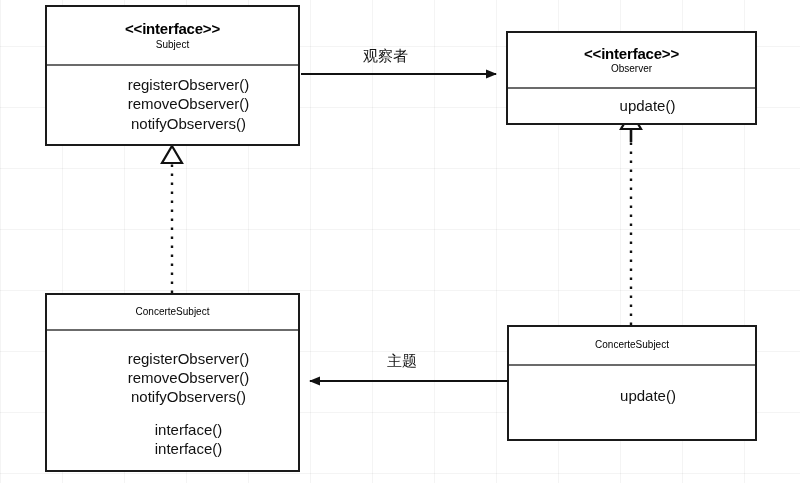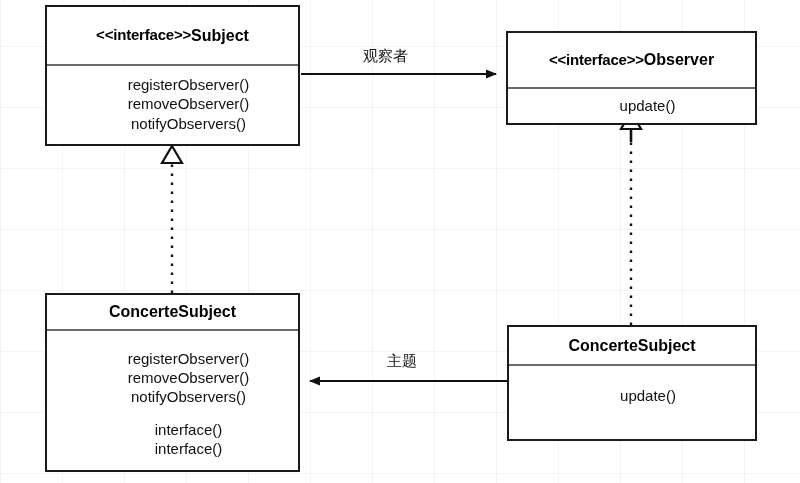--- a/index.html
+++ b/index.html
@@ -40,20 +40,21 @@
     flex-direction: column;
     z-index: 5;
   }
   .box-header {
     box-sizing: border-box;
     border-bottom: 2px solid #6b6b6b;
     text-align: center;
     font-weight: bold;
     color: #000000;
     display: flex;
+    flex-direction: column;
     align-items: center;
     justify-content: center;
     line-height: 1.22;
   }
   .box-body {
     box-sizing: border-box;
     text-align: center;
     color: #111111;
     display: flex;
     flex-direction: column;
@@ -61,22 +62,22 @@
     justify-content: center;
     line-height: 1.28;
     padding-left: 32px;
   }
   .stereotype {
     font-weight: bold;
     font-size: 15px;
     letter-spacing: -0.2px;
   }
   .classname {
-    font-weight: bold;
-    font-size: 16px;
+    font-weight: normal;
+    font-size: 10px;
   }
   .method {
     font-size: 15px;
     white-space: nowrap;
   }
   .body-gap {
     height: 14px;
   }
 
   

